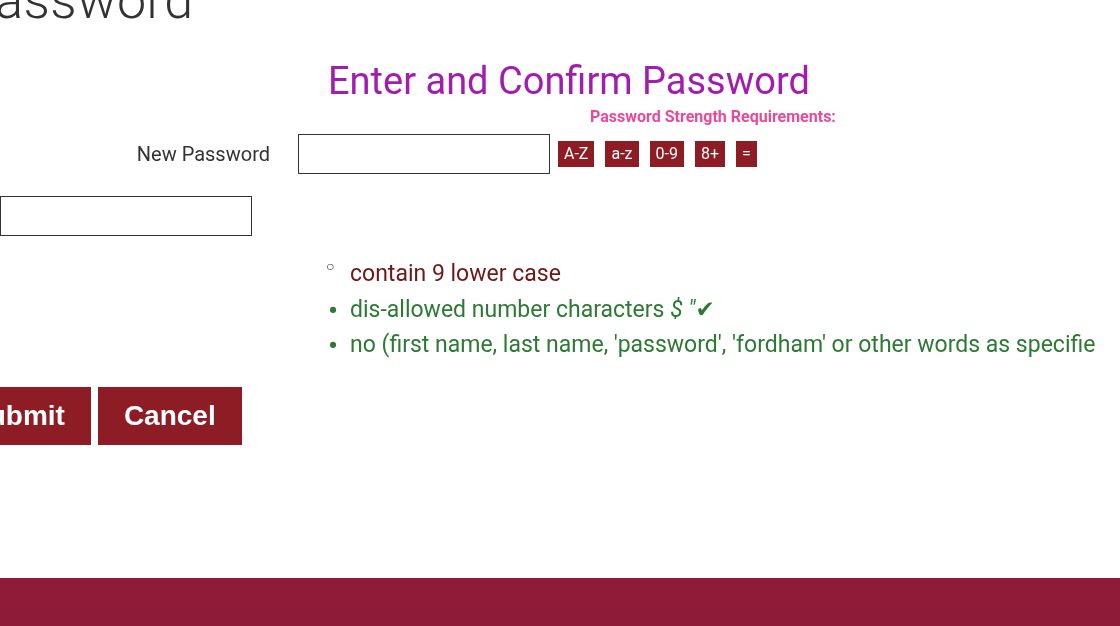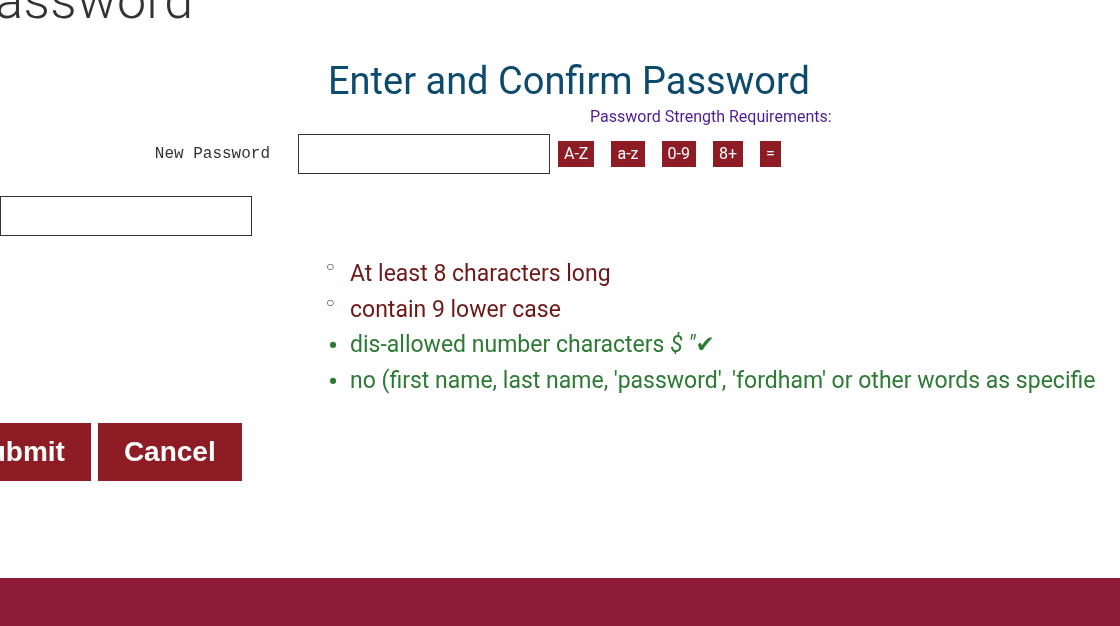--- a/index.html
+++ b/index.html
@@ -22,59 +22,59 @@
       font-weight: 300;
       color: #333;
       margin-left: -90px;
       margin-top: -30px;
       letter-spacing: 0.5px;
     }
     
     .section-title {
       font-size: 38px;
       font-weight: 400;
-      color: #0c4a6e;
+      color: #a21caf;
       margin-left: 328px;
       margin-top: 28px;
     }
     
     .strength-label {
       font-size: 16px;
-      color: #4c1d95;
+      color: #ec4899;
       margin-left: 590px;
       margin-top: 4px;
+      font-weight: bold;
     }
     
     .form-row {
       display: flex;
       align-items: center;
       margin-top: 8px;
     }
     
     .form-label {
       width: 298px;
       text-align: right;
-      font-size: 16px;
+      font-size: 20px;
       color: #333;
       padding-right: 28px;
-      font-family: Liberation Mono, monospace;
     }
     
     .text-input {
       width: 252px;
       height: 40px;
       border: 1px solid #333;
       padding: 4px 8px;
       font-size: 16px;
       background: #fff;
     }
     
     .badges {
       display: flex;
-      gap: 17px;
+      gap: 11px;
       margin-left: 8px;
     }
     
     .badge {
       background: #8e1c24;
       color: #fff;
       padding: 3px 6px;
       font-size: 16px;
       line-height: 20px;
       display: inline-flex;
@@ -187,21 +187,20 @@
     <span class="badge">8+</span>
     <span class="badge small-dot">=</span>
   </div>
 </div>
 
 <div class="form-row confirm-row">
   <input type="password" class="text-input" style="">
 </div>
 
 <ul class="req-list">
-  <li class="unmet">At least 8 characters long</li>
   <li class="unmet">contain 9 lower case</li>
   <li class="met">
     <span>dis-allowed number characters </span><span class="italic-part">$ "</span><span class="check-mark">✔</span>
   </li>
   <li class="met">no (first name, last name, 'password', 'fordham' or other words as specifie</li>
 </ul>
 
 <div class="button-row">
   <button class="btn btn-submit">Submit</button>
   <button class="btn">Cancel</button>

